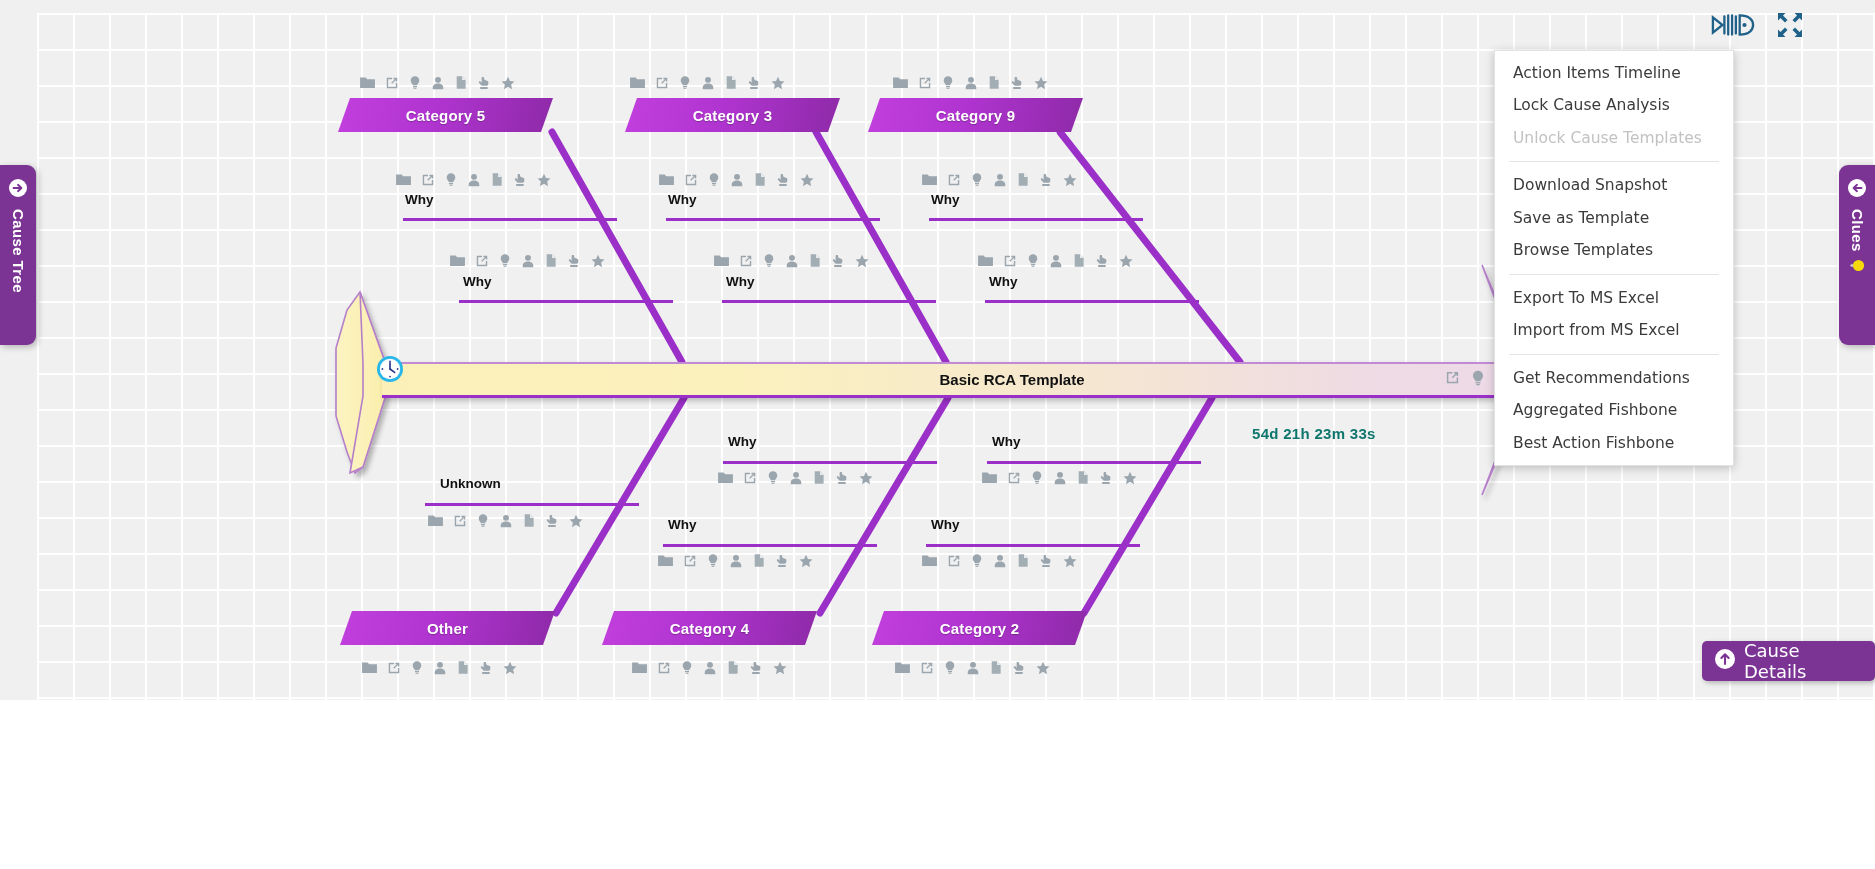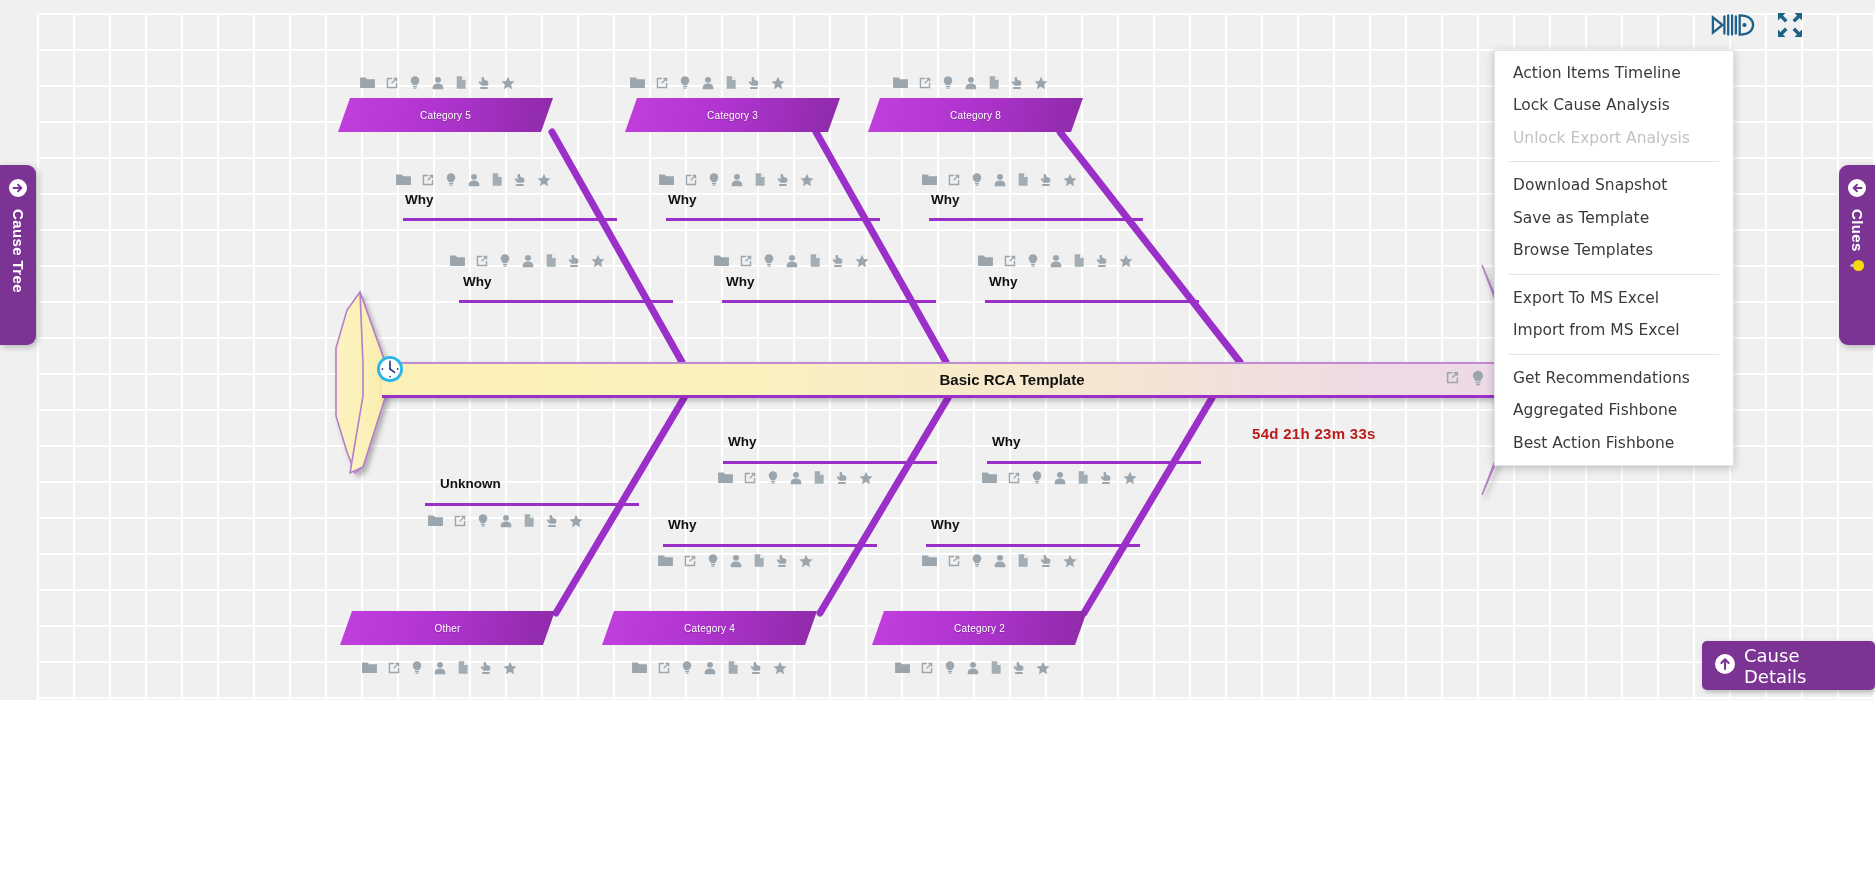--- a/index.html
+++ b/index.html
@@ -26,21 +26,21 @@
   }
 
   
   #fish { position:absolute; left:0; top:0; width:1875px; height:700px; }
 
   
   .cat {
     position:absolute;
     width:215px; height:34px;
     background:linear-gradient(100deg,#c13fdd 0%, #b034d0 45%, #8e2aa8 100%);
-    color:#fff; font-size:10px; font-weight:normal;
+    color:#fff; font-size:15px; font-weight:bold;
     display:flex; align-items:center; justify-content:center;
     clip-path: polygon(12px 0, 100% 0, calc(100% - 12px) 100%, 0 100%);
     box-shadow:3px 3px 4px rgba(0,0,0,.28);
     letter-spacing:.2px;
     text-shadow:0 1px 1px rgba(0,0,0,.25);
   }
 
   
   .why-label {
     position:absolute;
@@ -75,21 +75,21 @@
     font-size:15px; font-weight:bold; color:#111;
     pointer-events:none;
   }
   #spine-tools {
     position:absolute; right:25px; display:flex; align-items:center; gap:11px;
   }
 
   
   #timer {
     position:absolute; left:1252px; top:425px;
-    font-size:15px; font-weight:bold; color:#b91c1c;
+    font-size:15px; font-weight:bold; color:#0f766e;
     letter-spacing:.3px;
   }
 
   
   #topicons {
     position:absolute; right:72px; top:12px;
     display:flex; align-items:center; gap:22px;
   }
   #topicons svg { display:block; }
 
@@ -133,21 +133,21 @@
     border-radius:0 9px 9px 0;
   }
   #tab-right {
     right:0px; top:165px; width:36px; height:180px;
     border-radius:9px 0 0 9px;
   }
 
   
   #cause-details {
     position:absolute; left:1702px; top:641px;
-    height:49px; padding:0 28px 0 12px;
+    height:40px; padding:0 28px 0 12px;
     background:#7b3494; color:#fff;
     border-radius:5px;
     display:flex; align-items:center; gap:8px;
     font-size:18px; font-weight:normal;
     box-shadow:2px 2px 5px rgba(0,0,0,.25);
     cursor:pointer;
     font-family:"DejaVu Sans", sans-serif;
     z-index:30;
   }
 </style>
@@ -273,21 +273,21 @@
     <div id="timer">54d 21h 23m 33s</div>
 
     <div id="dyn">
         <div class="cat" style="left: 338px; top: 98px;">
           <span>Category 5</span>
         </div>
         <div class="cat" style="left: 625px; top: 98px;">
           <span>Category 3</span>
         </div>
         <div class="cat" style="left: 868px; top: 98px;">
-          <span>Category 8</span>
+          <span>Category 9</span>
         </div>
         <div class="cat" style="left: 340px; top: 611px;">
           <span>Other</span>
         </div>
         <div class="cat" style="left: 602px; top: 611px; text-align: right;">
           <span>Category 4</span>
         </div>
         <div class="cat" style="left: 872px; top: 611px;">
           <span>Category 2</span>
         </div>
@@ -1069,21 +1069,21 @@
           <path d="M1 25 L8.5 25 L6 22.5 L10.5 18 L8 15.5 L3.5 20 L1 17.5 Z"></path>
           <path d="M25 25 L17.5 25 L20 22.5 L15.5 18 L18 15.5 L22.5 20 L25 17.5 Z"></path>
         </g>
       </svg>
     </span>
   </div>
 
   <div id="menu">
       <div class="mi">Action Items Timeline</div>
       <div class="mi">Lock Cause Analysis</div>
-      <div class="mi disabled">Unlock Export Analysis</div>
+      <div class="mi disabled">Unlock Cause Templates</div>
       <div class="msep"></div>
       <div class="mi">Download Snapshot</div>
       <div class="mi">Save as Template</div>
       <div class="mi">Browse Templates</div>
       <div class="msep"></div>
       <div class="mi">Export To MS Excel</div>
       <div class="mi">Import from MS Excel</div>
       <div class="msep"></div>
       <div class="mi">Get Recommendations</div>
       <div class="mi">Aggregated Fishbone</div>

